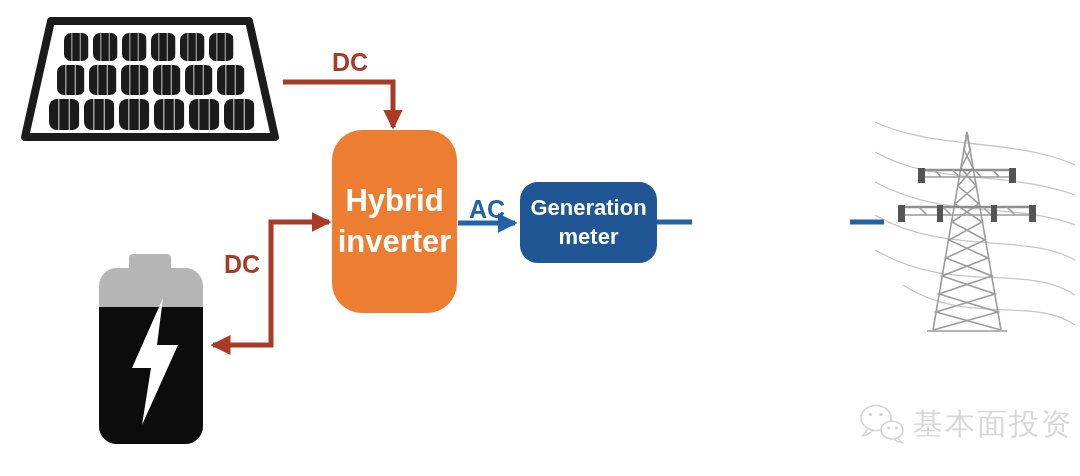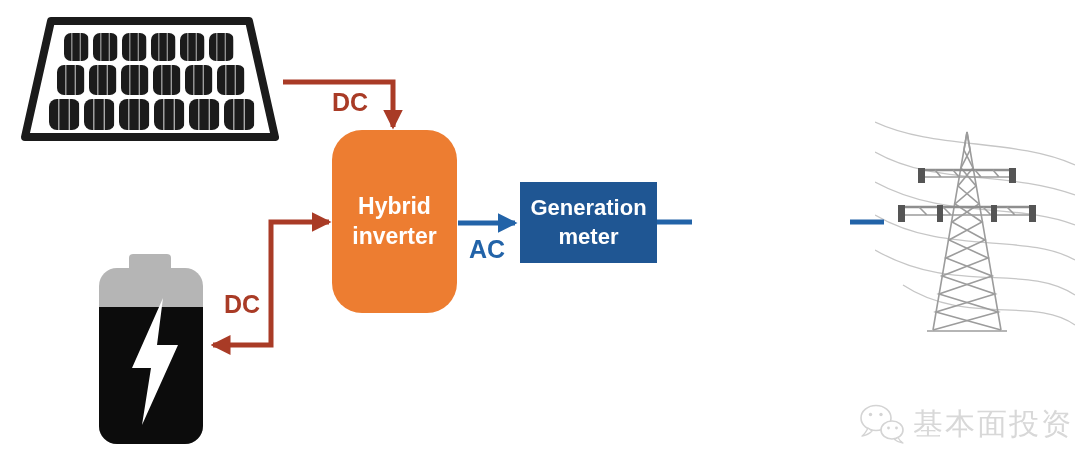--- a/index.html
+++ b/index.html
@@ -5,37 +5,37 @@
   html,body{margin:0;padding:0;background:#fff;}
   .stage{
     position:relative;width:1080px;height:476px;background:#fff;overflow:hidden;
     font-family:"Liberation Sans","DejaVu Sans",sans-serif;
   }
   .stage *{box-sizing:border-box;}
   .abs{position:absolute;}
   
   .flow-label{
     position:absolute;width:48px;text-align:center;
-    font-size:25px;font-weight:bold;line-height:1;margin-top:40px;
+    font-size:25px;font-weight:bold;line-height:1;
   }
   .flow-label.dc{color:var(--color-dc-red,#A93B26);}
   .flow-label.ac{color:var(--color-ac-blue,#2263A8);}
   
   .node{
     position:absolute;display:flex;align-items:center;justify-content:center;
     text-align:center;color:#fff;font-weight:bold;line-height:1.3;
   }
   .node.inverter{
     left:332px;top:130px;width:125px;height:183px;border-radius:30px;
-    background:var(--color-inverter-orange,#ED7D31);font-size:23px;
+    background:var(--color-inverter-orange,#ED7D31);font-size:31px;
     padding:0 14px;
   }
   .node.meter{
     left:520px;top:182px;width:137px;height:81px;
-    background:var(--color-box-blue,#1F5693);font-size:22px;padding:0 22px;
+    background:var(--color-box-blue,#1F5693);font-size:22px;padding:0 22px;border-radius:18px;
   }
   .node.board{
     left:692px;top:182px;width:158px;height:81px;
     background:var(--color-box-blue,#1F5693);font-size:22px;padding:0 10px;
   }
   
   .st-red{stroke:var(--color-dc-red,#A93B26);stroke-width:5;fill:none;}
   .st-blue{stroke:var(--color-ac-blue,#2263A8);stroke-width:5;fill:none;}
   .mk-red{fill:var(--color-dc-red,#A93B26);}
   .mk-blue{fill:var(--color-ac-blue,#2263A8);}

